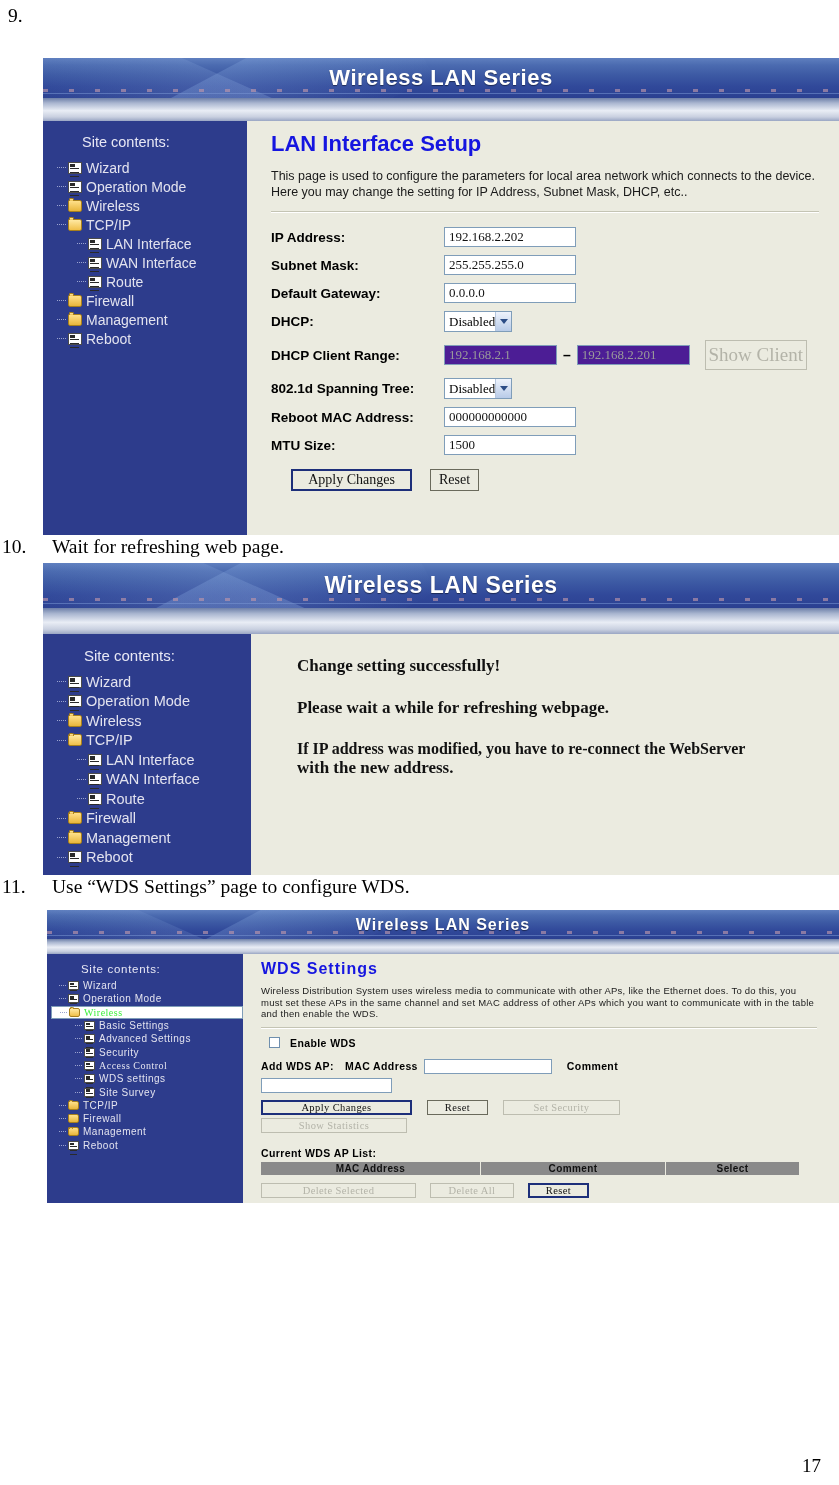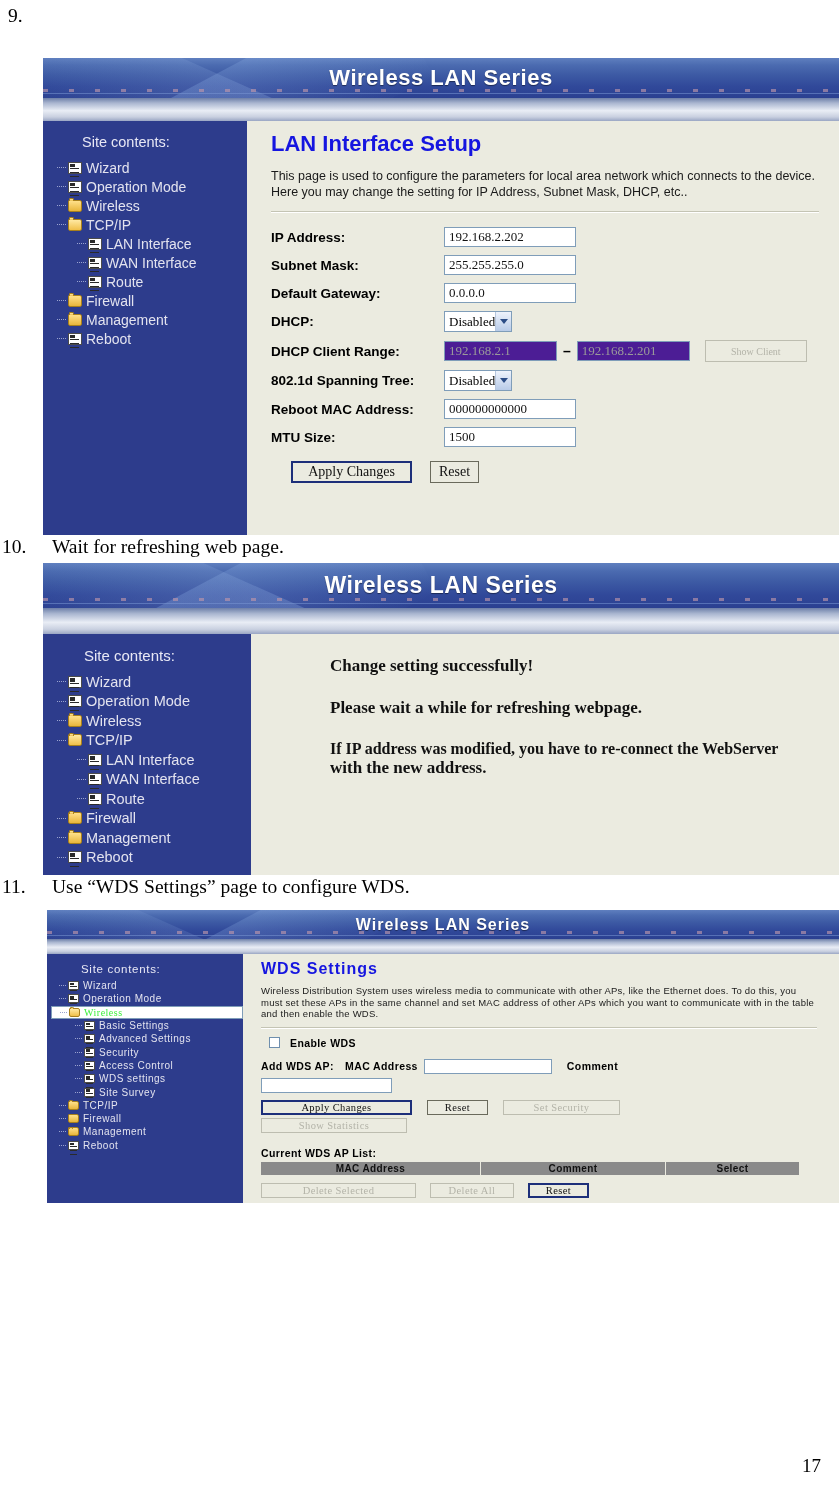--- a/index.html
+++ b/index.html
@@ -220,21 +220,20 @@
   }
   .btn.strong{ border:2px solid #1d2f7a; }
   .btn.dis{ border:1px solid #bdbdb0; color:#b3b3a8; }
   .dash-sep{ font-family:"Liberation Sans", sans-serif; font-weight:bold; }
 
   
   .msg{
     font-family:"Liberation Serif", serif;
     font-weight:bold;
     color:#111;
-    margin-left:33px;
   }
 
   
   .chk{
     box-sizing:border-box;
     background:#fff;
     border:1px solid #6f8fae;
   }
   .thead{
     display:flex;
@@ -364,21 +363,21 @@
                 <i></i>
               </span>
           </span>
         </div>
 
         <div class="frow" style="margin-bottom:8px;">
           <span class="flabel" style="width:173px;font-size:13.5px;">DHCP Client Range:</span>
           <span class="tbox dis" style="width:113px;height:20px;padding:0 4px;font-size:13px;">192.168.2.1</span>
           <span class="dash-sep" style="margin:0 6px;font-size:14px;">–</span>
           <span class="tbox dis" style="width:113px;height:20px;padding:0 4px;font-size:13px;">192.168.2.201</span>
-          <span class="btn dis" style="width:102px;height:22px;margin-left:15px;font-size:10px;">Show Client</span>
+          <span class="btn dis" style="width:102px;height:30px;margin-left:15px;font-size:19px;">Show Client</span>
         </div>
 
         <div class="frow" style="margin-bottom:8px;">
           <span class="flabel" style="width:173px;font-size:13.5px;">802.1d Spanning Tree:</span>
           <span class="sel" style="width:68px;height:21px;">
             <span style="font-size:13px;padding-left:4px;">Disabled</span>
             <span class="arrow" style="width:16px;">
                 <i></i>
               </span>
           </span>
@@ -538,21 +537,21 @@
               <span class="tlabel" style="font-size: 10px; letter-spacing: 0.5px;">Advanced Settings</span>
             </li>
             <li class="tnode" style="height: 13.3px; padding-left: 24px;">
               <span class="dash" style="width: 7px; margin-right: 2px;"></span>
               <span class="ico page" style="width: 11px; height: 9px; margin-right: 4px;"></span>
               <span class="tlabel" style="font-size: 10px; letter-spacing: 0.5px;">Security</span>
             </li>
             <li class="tnode" style="height: 13.3px; padding-left: 24px;">
               <span class="dash" style="width: 7px; margin-right: 2px;"></span>
               <span class="ico page" style="width: 11px; height: 9px; margin-right: 4px;"></span>
-              <span class="tlabel" style="font-size: 10px; letter-spacing: 0.5px;">Access Control</span>
+              <span class="tlabel" style="font-size: 10px; letter-spacing: 0.5px; font-family: Liberation Serif, serif;">Access Control</span>
             </li>
             <li class="tnode" style="height: 13.3px; padding-left: 24px;">
               <span class="dash" style="width: 7px; margin-right: 2px;"></span>
               <span class="ico page" style="width: 11px; height: 9px; margin-right: 4px;"></span>
               <span class="tlabel" style="font-size: 10px; letter-spacing: 0.5px;">WDS settings</span>
             </li>
             <li class="tnode" style="height: 13.3px; padding-left: 24px;">
               <span class="dash" style="width: 7px; margin-right: 2px;"></span>
               <span class="ico page" style="width: 11px; height: 9px; margin-right: 4px;"></span>
               <span class="tlabel" style="font-size: 10px; letter-spacing: 0.5px;">Site Survey</span>

